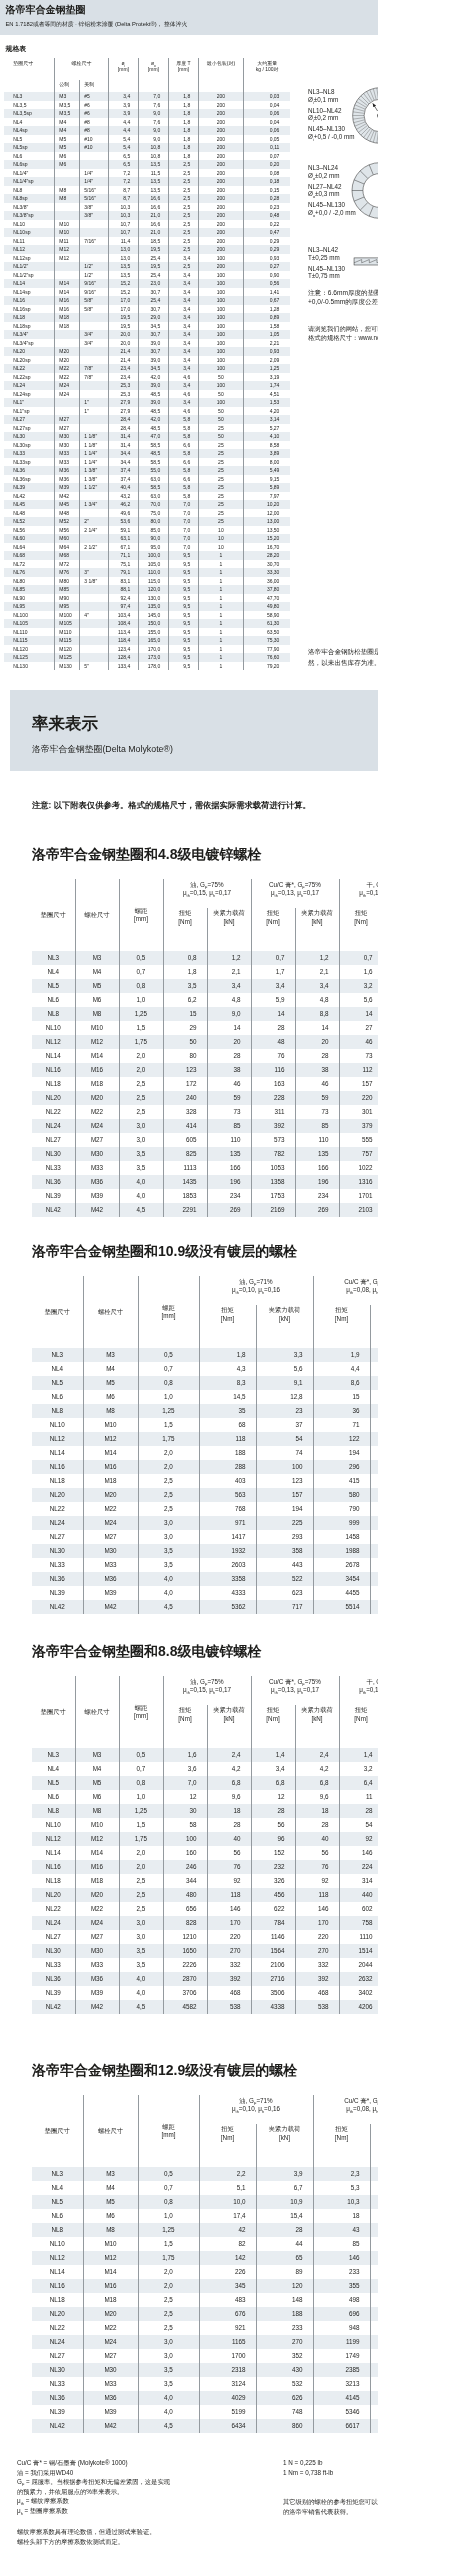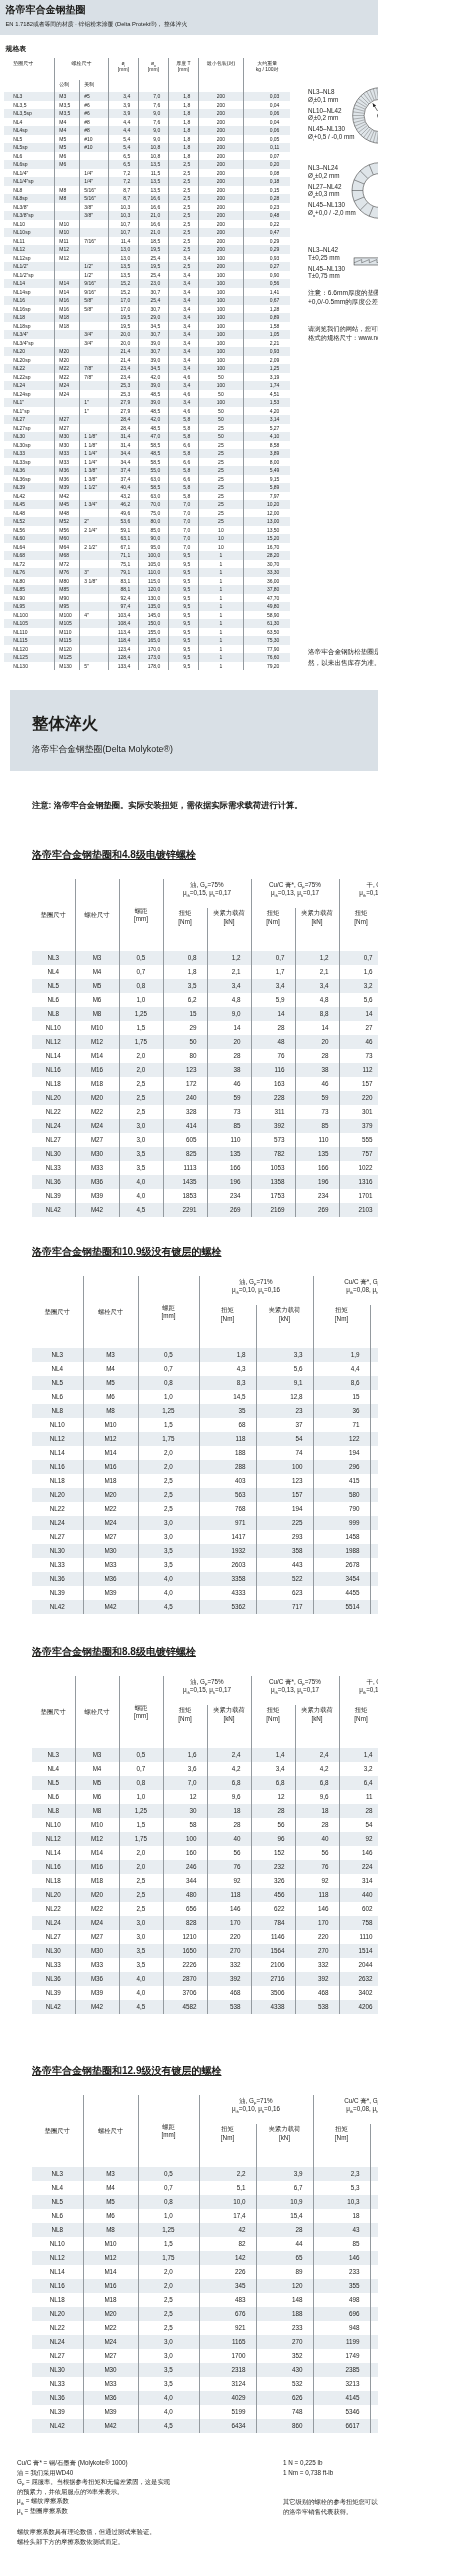--- a/index.html
+++ b/index.html
@@ -42,21 +42,21 @@
   .stock-note{font-size:6.6px;line-height:10.5px;}
   .dia-label{font-size:7.2px;font-weight:700;}
 
   
   .band-torque{left:10px;top:690px;width:437px;height:81px;background:#d9e0e6;}
   .torque-title{left:32px;top:713px;font-size:16.5px;font-weight:700;}
   .torque-subtitle{left:32px;top:744px;font-size:8.8px;}
   .torque-note{left:32px;top:800px;font-size:8.3px;font-weight:700;}
 
   .torque-block{position:absolute;left:32px;width:395px;}
-  .torque-block h3{margin:0 0 18.7px 0;font-size:10px;font-weight:700;line-height:11px;text-decoration:underline;}
+  .torque-block h3{margin:0 0 18.7px 0;font-size:14px;font-weight:700;line-height:11px;}
   .torque{width:395px;font-size:6.3px;}
   .torque th,.torque td{border-left:0.6px solid #949a9f;}
   .torque .c0{border-left:none;}
   .torque th{font-weight:400;white-space:pre-line;text-align:center;line-height:8.3px;}
   .torque th.lead{vertical-align:middle;}
   .torque th.group{vertical-align:top;padding-top:2.2px;height:26.4px;}
   .torque th.sub{vertical-align:top;padding-top:1.1px;height:41px;}
   .torque tbody tr:nth-child(odd){background:#e8edf1;}
   .torque td{height:14px;line-height:14px;padding:0;text-align:right;padding-right:10px;white-space:nowrap;}
   .torque td.c0,.torque td.c1,.torque td.c2{text-align:center;padding-right:0;}
@@ -932,23 +932,23 @@
   <div class="abs small-note" style="left:308px;top:325px;width:148px;">
       <div class="line">请浏览我们的网站，您可以找到2D/3D CAD</div>
       <div class="line">格式的规格尺寸：www.nord-lock.com/cad</div>
     </div>
   <div class="abs stock-note" style="left:308px;top:647px;width:148px;">
       <div class="line">洛帝牢合金钢防松垫圈是标准存货产品，当</div>
       <div class="line">然，以未出售库存为准。</div>
     </div>
 
   <div class="abs band-torque"></div>
-  <div class="abs torque-title">整体淬火</div>
+  <div class="abs torque-title">率来表示</div>
   <div class="abs torque-subtitle">洛帝牢合金钢垫圈(Delta Molykote®)</div>
-  <div class="abs torque-note">注意: 洛帝牢合金钢垫圈。实际安装扭矩，需依据实际需求载荷进行计算。</div>
+  <div class="abs torque-note">注意: 以下附表仅供参考。格式的规格尺寸，需依据实际需求载荷进行计算。</div>
 
   <section class="torque-block" style="top:849px;">
     <h3>洛帝牢合金钢垫圈和4.8级电镀锌螺栓</h3>
     <table class="torque">
       <colgroup>
           <col style="width:43px">
           <col style="width:44px">
           <col style="width:44px">
           <col style="width:44px">
           <col style="width:44px">

